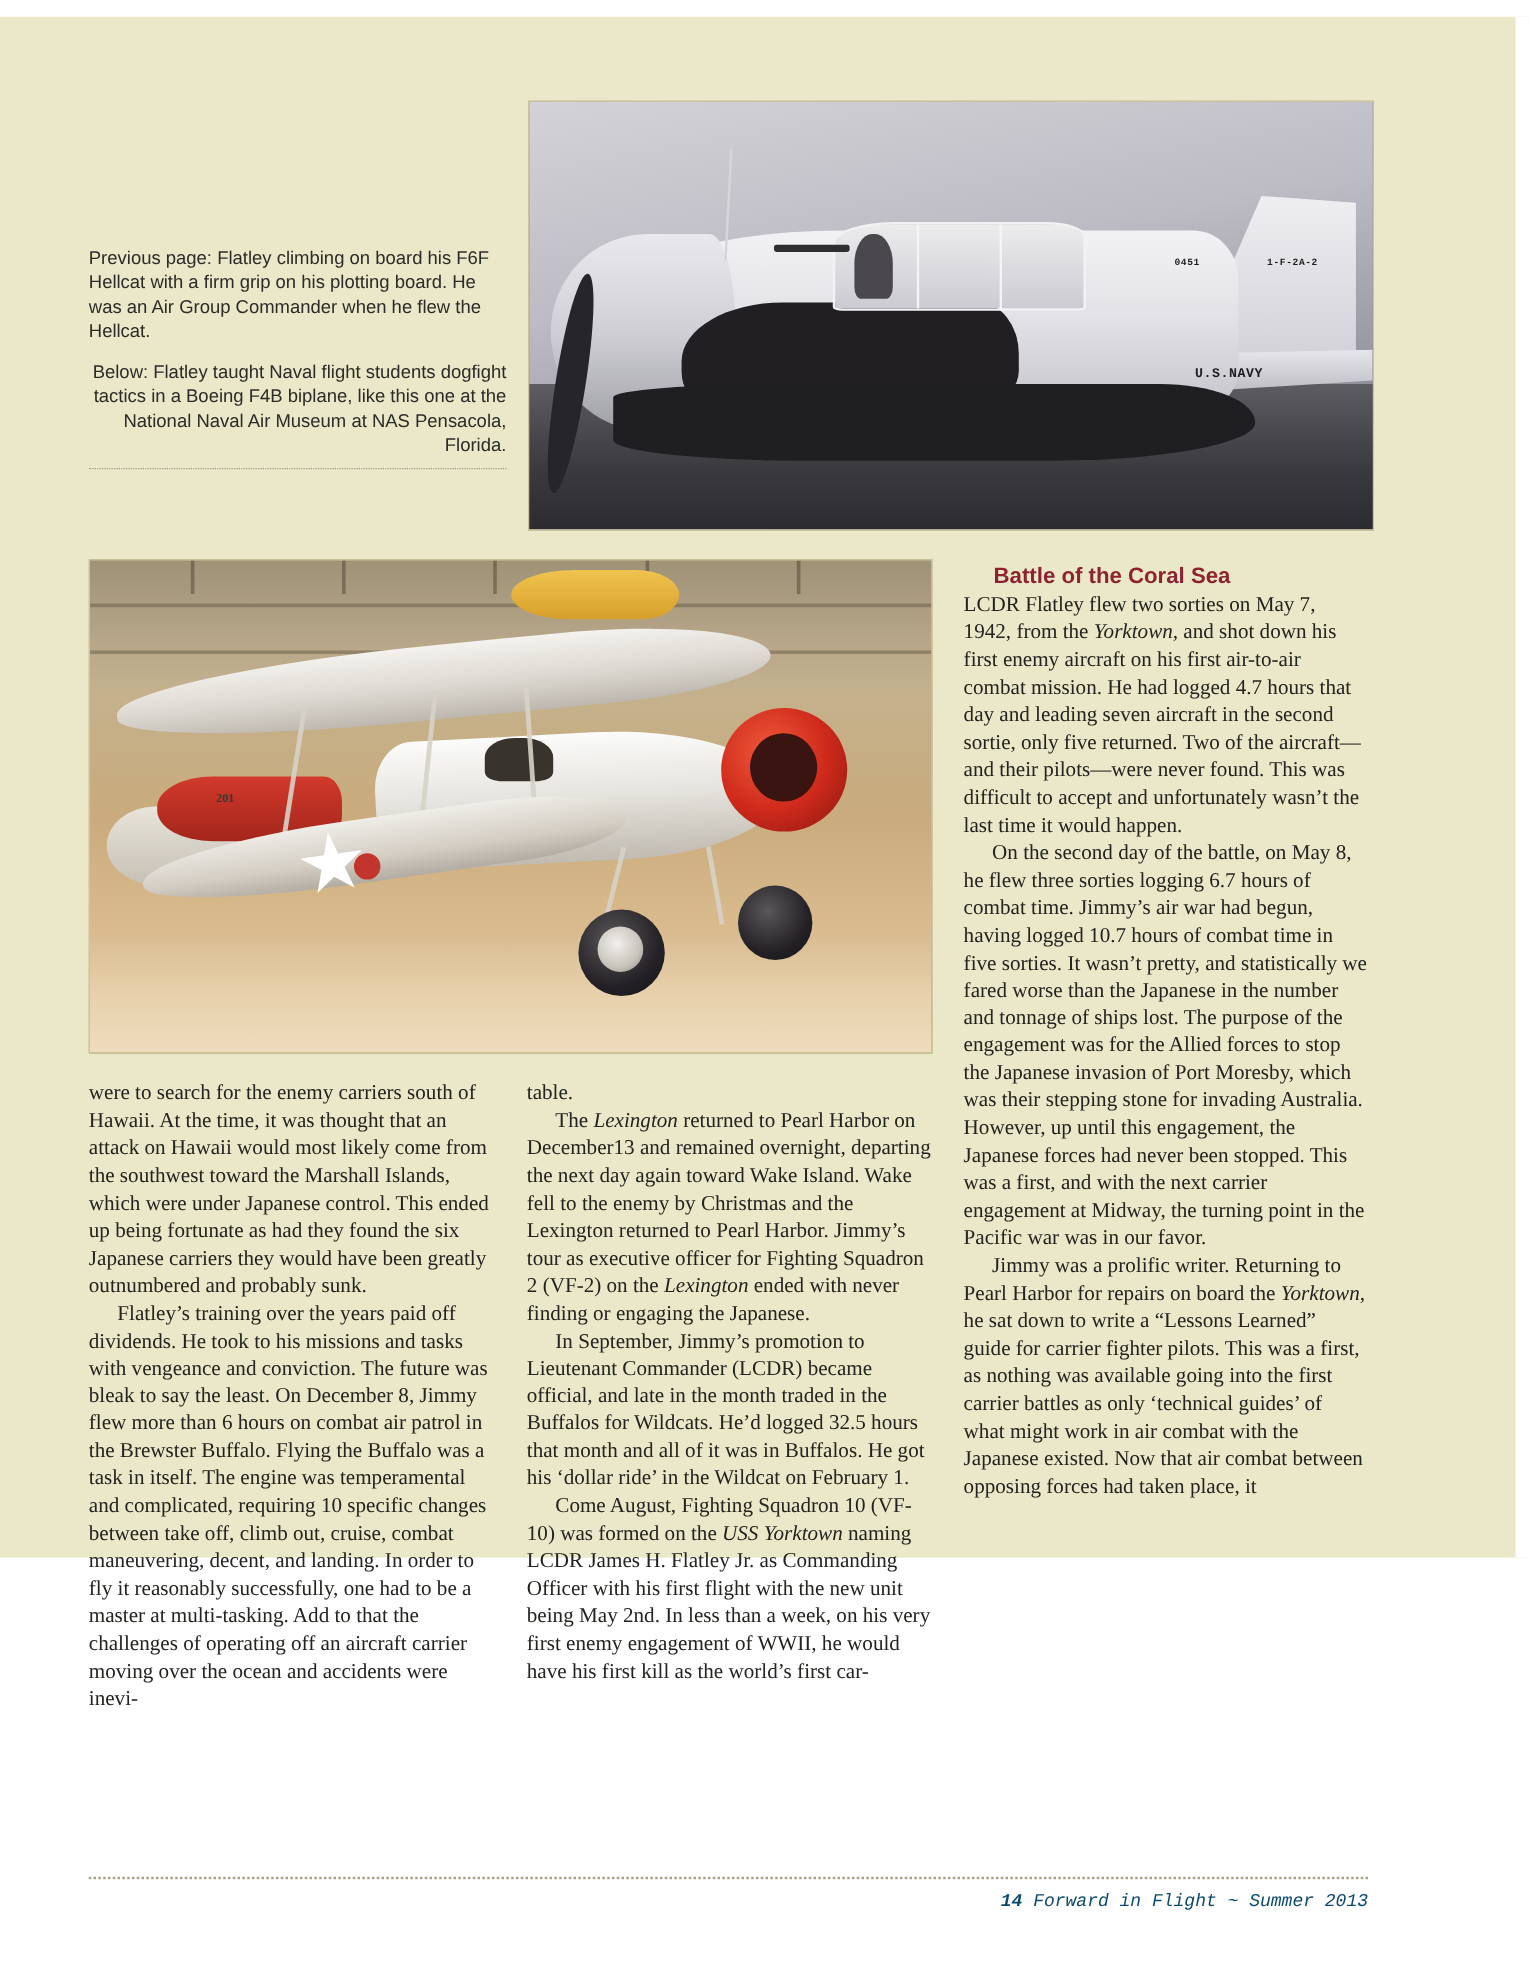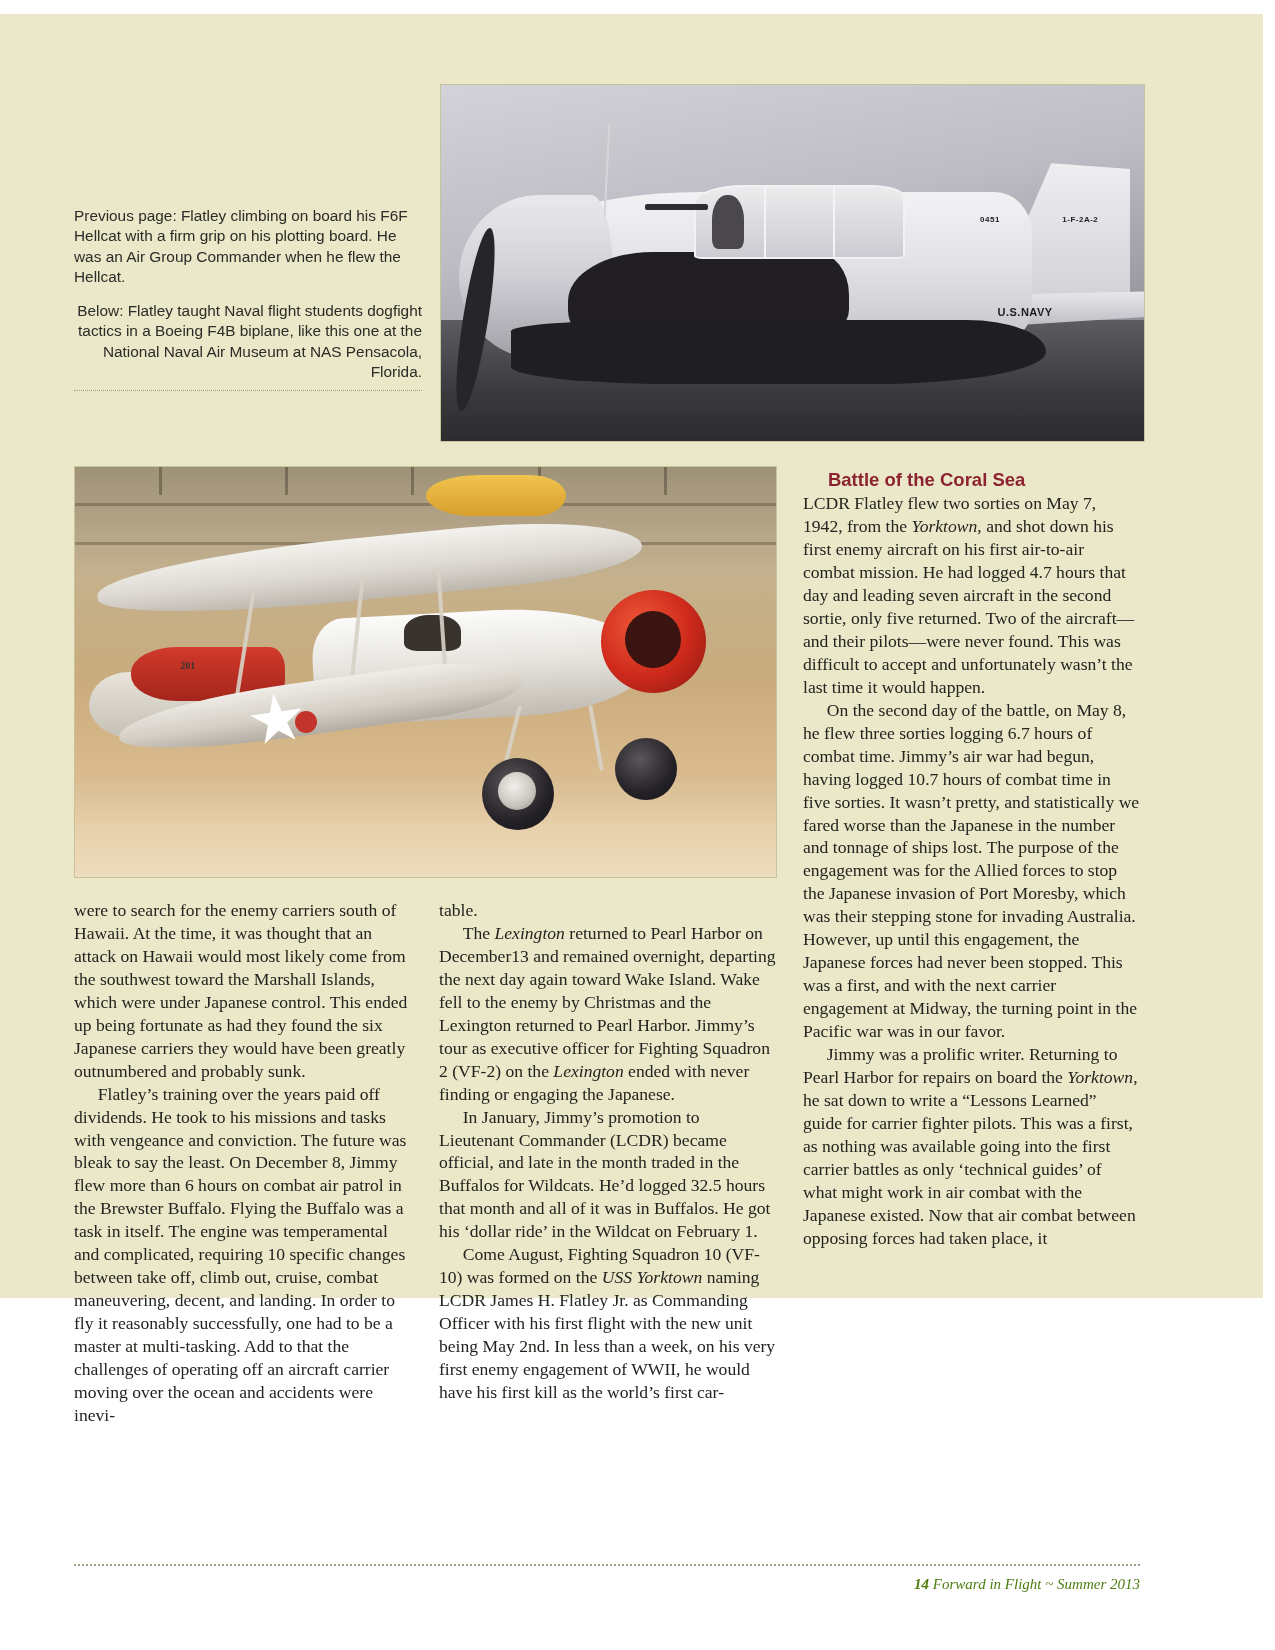--- a/index.html
+++ b/index.html
@@ -141,21 +141,21 @@
   }
   .bf-belly {
     position: absolute;
     left: 10%; top: 66%;
     width: 76%; height: 18%;
     background: #1f1e21;
     border-radius: 40% 22% 48% 46% / 26% 74% 74% 40%;
   }
   .bf-text {
     position: absolute;
-    font-family: Liberation Sans, sans-serif;
+    font-family: Liberation Mono, monospace;
     color: #1d1c1f;
     font-weight: bold;
     letter-spacing: 0.5px;
   }
   .bf-usnavy { right: 13%; top: 62%; font-size: 11px; }
   .bf-num1  { right: 20.5%; top: 36.5%; font-size: 8px; }
   .bf-num2  { right: 6.5%; top: 36.5%; font-size: 8px; }
 
   
   .photo-biplane {
@@ -325,24 +325,24 @@
     position: absolute;
     left: 74px;
     top: 1550px;
     width: 1066px;
     border-top: 2px dotted #a39e82;
   }
   .footer {
     position: absolute;
     right: 135px;
     top: 1562px;
-    font-family: Liberation Serif, serif;
+    font-family: Liberation Mono, monospace;
     font-style: italic;
     font-size: 15px;
-    color: #4d7c0f;
+    color: #0c4a6e;
     white-space: nowrap;
   }
   .footer .pagenum { font-weight: bold; font-style: italic; }
 
   .right-edge {
     position: absolute;
     right: 0; top: 0; bottom: 0;
     width: 12px;
     background: #ffffff;
   }
@@ -416,21 +416,21 @@
   </div>
 
   <div class="col col-left">
     <p class="noindent">were to search for the enemy carriers south of Hawaii. At the time, it was thought that an attack on Hawaii would most likely come from the southwest toward the Marshall Islands, which were under Japanese control. This ended up being fortunate as had they found the six Japanese carriers they would have been greatly outnumbered and probably sunk.</p>
     <p>Flatley’s training over the years paid off dividends. He took to his missions and tasks with vengeance and conviction. The future was bleak to say the least. On December 8, Jimmy flew more than 6 hours on combat air patrol in the Brewster Buffalo. Flying the Buffalo was a task in itself. The engine was temperamental and complicated, requiring 10 specific changes between take off, climb out, cruise, combat maneuvering, decent, and landing. In order to fly it reasonably successfully, one had to be a master at multi-tasking. Add to that the challenges of operating off an aircraft carrier moving over the ocean and accidents were inevi-</p>
   </div>
 
   <div class="col col-mid">
     <p class="noindent">table.</p>
     <p><span>The </span><i>Lexington</i><span> returned to Pearl Harbor on December13 and remained overnight, departing the next day again toward Wake Island. Wake fell to the enemy by Christmas and the Lexington returned to Pearl Harbor. Jimmy’s tour as executive officer for Fighting Squadron 2 (VF-2) on the </span><i>Lexington</i><span> ended with never finding or engaging the Japanese.</span></p>
-    <p>In January, Jimmy’s promotion to Lieutenant Commander (LCDR) became official, and late in the month traded in the Buffalos for Wildcats. He’d logged 32.5 hours that month and all of it was in Buffalos. He got his ‘dollar ride’ in the Wildcat on February 1.</p>
+    <p>In September, Jimmy’s promotion to Lieutenant Commander (LCDR) became official, and late in the month traded in the Buffalos for Wildcats. He’d logged 32.5 hours that month and all of it was in Buffalos. He got his ‘dollar ride’ in the Wildcat on February 1.</p>
     <p><span>Come August, Fighting Squadron 10 (VF-10) was formed on the </span><i>USS Yorktown</i><span> naming LCDR James H. Flatley Jr. as Commanding Officer with his first flight with the new unit being May 2nd. In less than a week, on his very first enemy engagement of WWII, he would have his first kill as the world’s first car-</span></p>
   </div>
 
   <div class="col col-right">
     <p class="section-head">Battle of the Coral Sea</p>
     <p class="noindent"><span>LCDR Flatley flew two sorties on May 7, 1942, from the </span><i>Yorktown</i><span>, and shot down his first enemy aircraft on his first air-to-air combat mission. He had logged 4.7 hours that day and leading seven aircraft in the second sortie, only five returned. Two of the aircraft—and their pilots—were never found. This was difficult to accept and unfortunately wasn’t the last time it would happen.</span></p>
     <p>On the second day of the battle, on May 8, he flew three sorties logging 6.7 hours of combat time. Jimmy’s air war had begun, having logged 10.7 hours of combat time in five sorties. It wasn’t pretty, and statistically we fared worse than the Japanese in the number and tonnage of ships lost. The purpose of the engagement was for the Allied forces to stop the Japanese invasion of Port Moresby, which was their stepping stone for invading Australia. However, up until this engagement, the Japanese forces had never been stopped. This was a first, and with the next carrier engagement at Midway, the turning point in the Pacific war was in our favor.</p>
     <p><span>Jimmy was a prolific writer. Returning to Pearl Harbor for repairs on board the </span><i>Yorktown</i><span>, he sat down to write a “Lessons Learned” guide for carrier fighter pilots. This was a first, as nothing was available going into the first carrier battles as only ‘technical guides’ of what might work in air combat with the Japanese existed. Now that air combat between opposing forces had taken place, it</span></p>
   </div>
 

